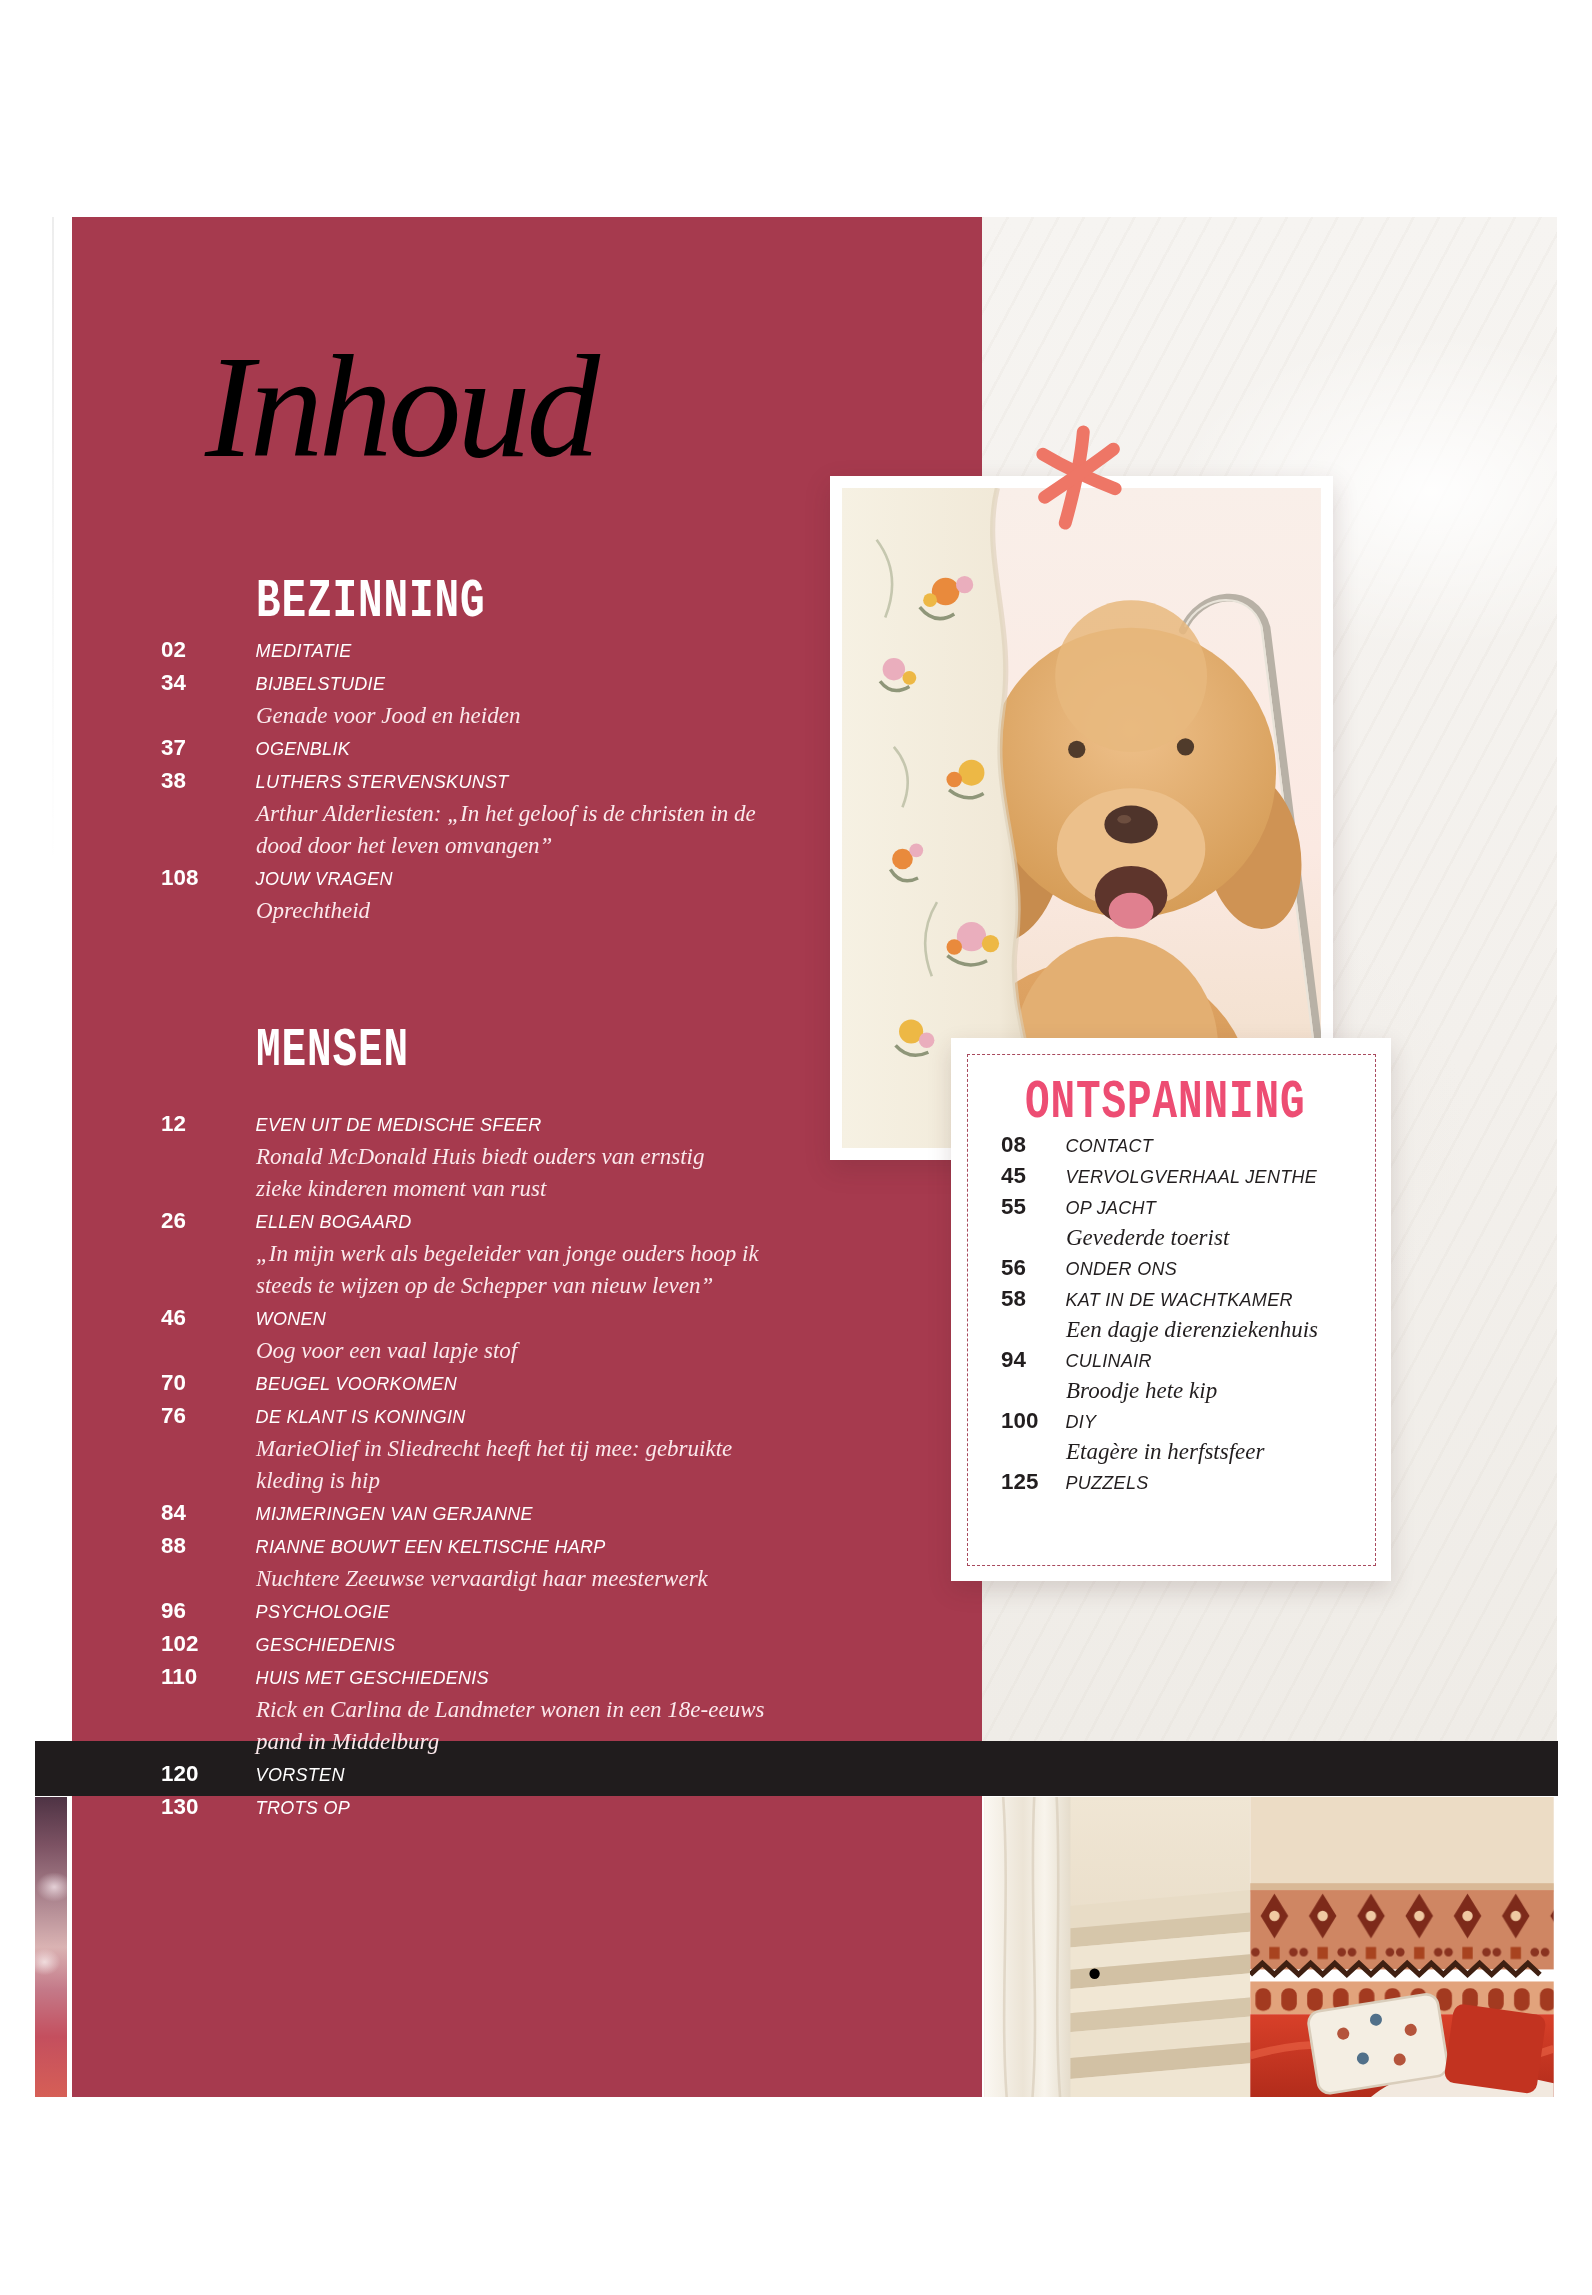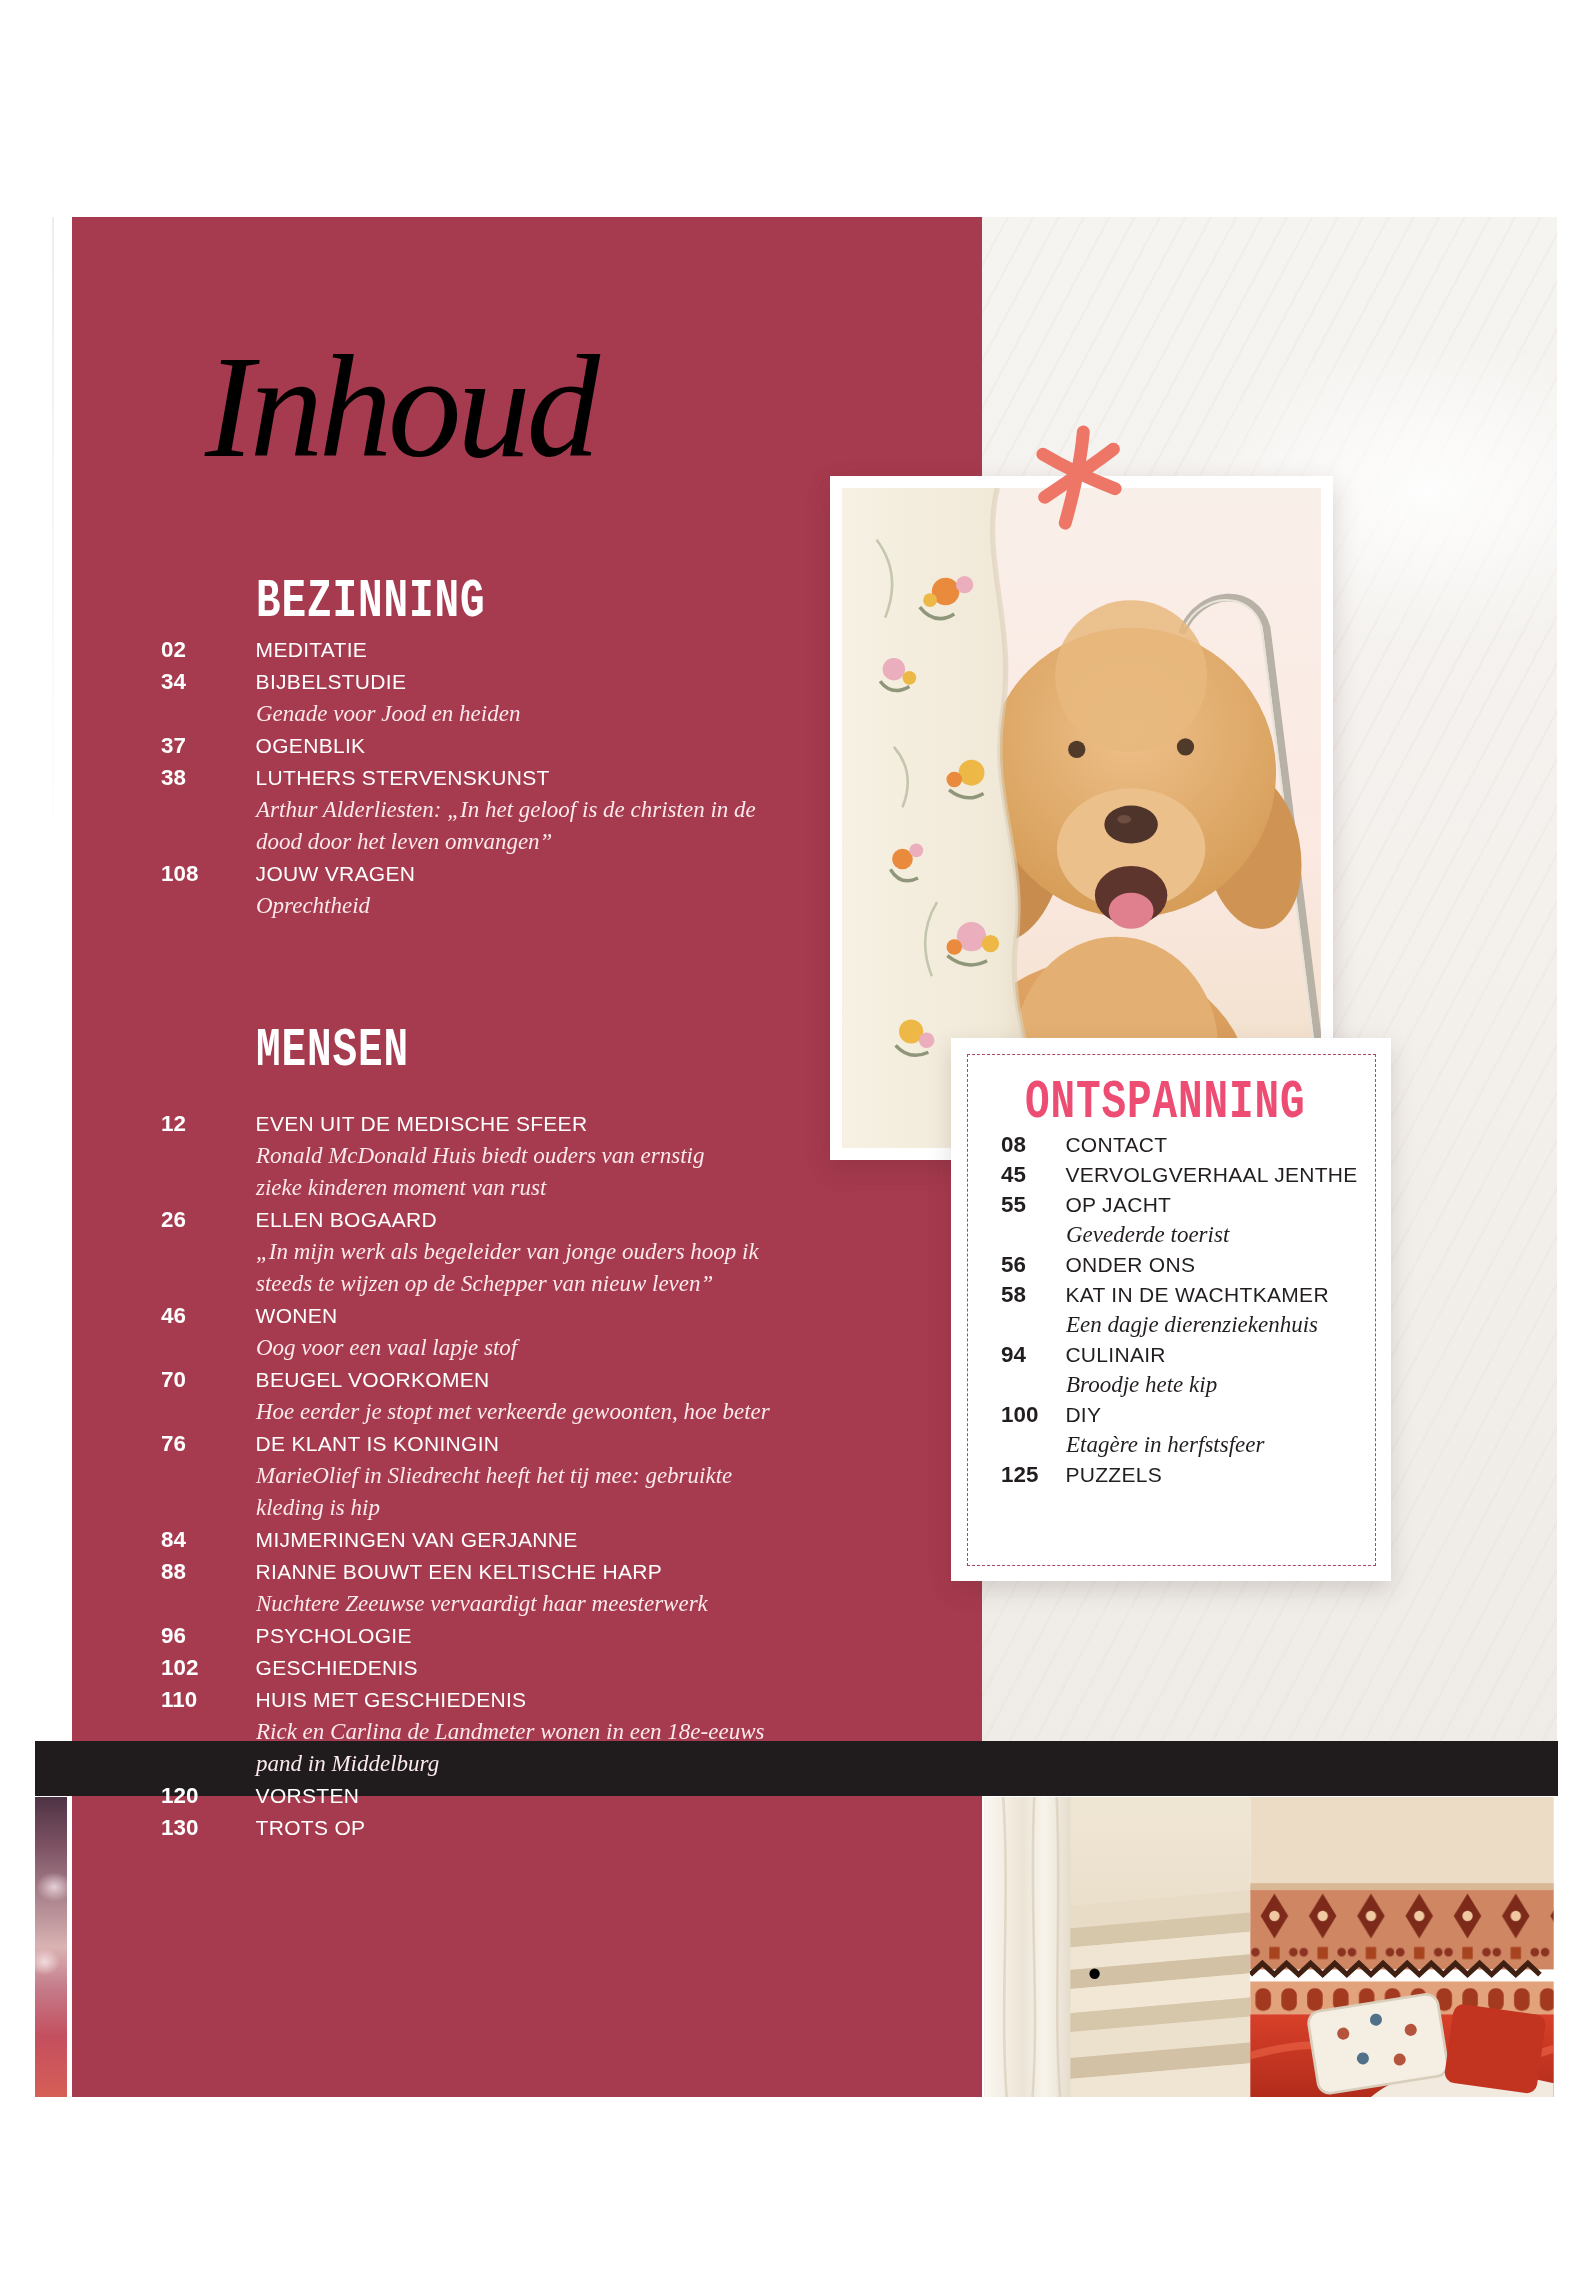--- a/index.html
+++ b/index.html
@@ -56,21 +56,21 @@
   .sec-bezinning .tw-wrap{margin-left:95px;margin-bottom:3.5px;}
   .sec-mensen{left:161px;top:1022px;color:#fff;}
   .sec-mensen .tw-wrap{margin-left:95px;margin-bottom:29px;}
   .sec-ontspanning{left:1001px;top:1074px;color:#221e1f;z-index:8;}
   .sec-ontspanning .tw-wrap{margin-left:24px;margin-bottom:0;height:56px;}
   .sec-ontspanning .tw{color:#ed4d73;}
 
   .toc-row{display:flex;align-items:baseline;line-height:32px;}
   .sec-ontspanning .toc-row{line-height:30px;}
   .num{font-weight:700;font-size:22.4px;width:86px;text-align:left;flex:0 0 auto;}
-  .lbl{font-weight:400;font-size:21px;letter-spacing:0.3px;margin-left:8.6px;white-space:nowrap;}
+  .lbl{font-weight:400;font-size:18px;letter-spacing:0.3px;margin-left:8.6px;white-space:nowrap;font-style:italic;}
   .sub{font:italic 400 23px/32px "Liberation Serif",serif;margin-left:95px;white-space:nowrap;}
   .sec-bezinning .sub,.sec-mensen .sub{color:#fbe9ec;}
   .sec-ontspanning .num{width:54px;}
   .sec-ontspanning .lbl{margin-left:10.4px;}
   .sec-ontspanning .sub{margin-left:65px;line-height:30px;color:#221e1f;}
 </style>
 </head>
 <body>
 
 <div class="spread-wall"></div>
@@ -305,21 +305,20 @@
       <div class="sub">steeds te wijzen op de Schepper van nieuw leven”</div>
       <div class="toc-row">
         <span class="num">46</span>
         <span class="lbl">WONEN</span>
       </div>
       <div class="sub">Oog voor een vaal lapje stof</div>
       <div class="toc-row">
         <span class="num">70</span>
         <span class="lbl">BEUGEL VOORKOMEN</span>
       </div>
-      <div class="sub">Hoe eerder je stopt met verkeerde gewoonten, hoe beter</div>
       <div class="toc-row">
         <span class="num">76</span>
         <span class="lbl">DE KLANT IS KONINGIN</span>
       </div>
       <div class="sub">MarieOlief in Sliedrecht heeft het tij mee: gebruikte</div>
       <div class="sub">kleding is hip</div>
       <div class="toc-row">
         <span class="num">84</span>
         <span class="lbl">MIJMERINGEN VAN GERJANNE</span>
       </div>

